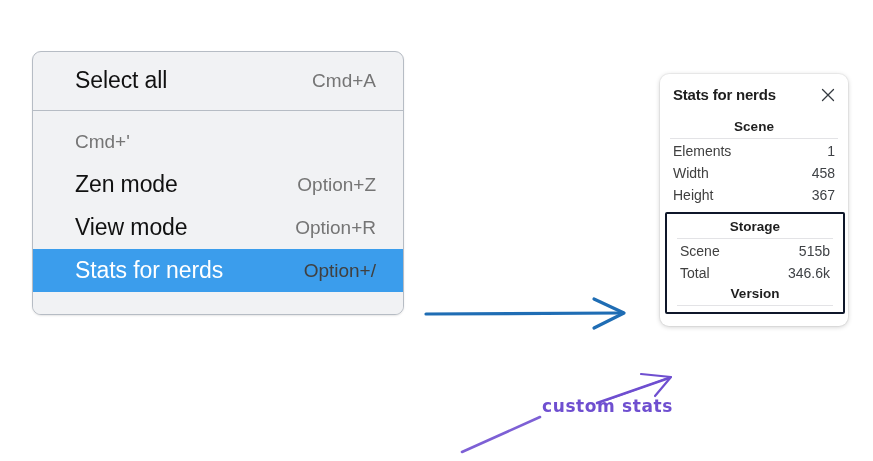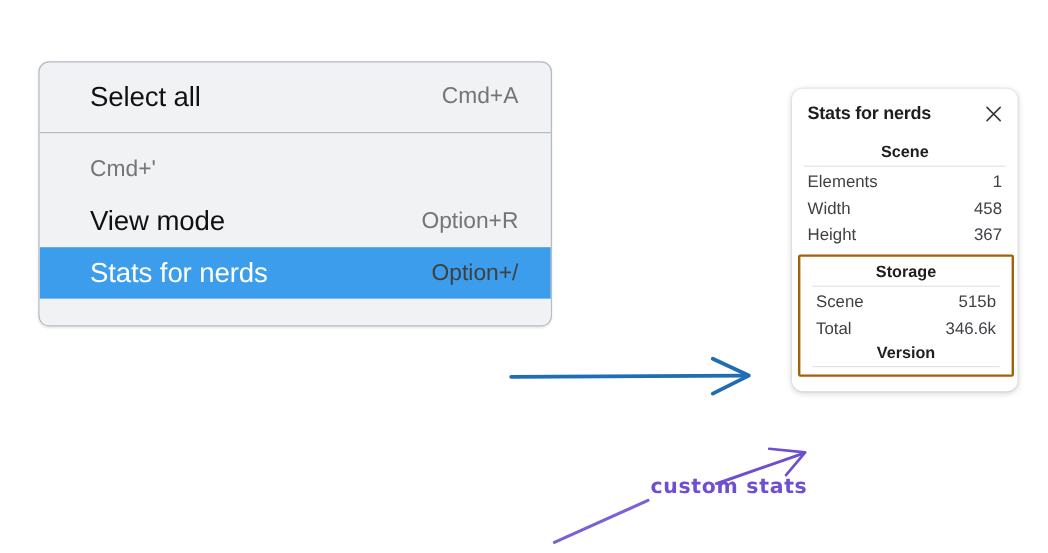--- a/index.html
+++ b/index.html
@@ -14,21 +14,21 @@
     overflow: hidden;
     font-family: "Liberation Sans", sans-serif;
     -webkit-font-smoothing: antialiased;
   }
 
   
   #context-menu {
     position: absolute;
     left: 32px;
     top: 51px;
-    width: 428px;
+    width: 372px;
     background: #f1f2f4;
     border: 1px solid #b6bcc4;
     border-radius: 9px;
     box-sizing: border-box;
     overflow: hidden;
     box-shadow: 0 1px 2px rgba(0,0,0,0.10);
   }
   .menu-group {
     padding-top: 7px;
     padding-bottom: 7px;
@@ -122,21 +122,21 @@
   }
   .sp-row .sp-key { color: #404040; }
   .sp-row .sp-val { color: #3f4246; }
   .sp-fullrow {
     padding: 4px 13px 2px 13px;
     font-size: 14px;
     color: #4a4d52;
   }
 
   .sp-highlight-box {
-    border: 2px solid #a16207;
+    border: 2px solid #0f172a;
     border-radius: 2px;
     margin: 6px 3px 2px 5px;
     padding: 3px 0 5px 0;
   }
 
   
   #annotations {
     position: absolute;
     left: 0; top: 0;
     width: 873px; height: 461px;
@@ -165,20 +165,24 @@
       <span class="mi-label">Select all</span>
       <span class="mi-shortcut">Cmd+A</span>
     </div>
   </div>
 
   <div class="menu-sep"></div>
 
   <div class="menu-group group-bottom">
     <div class="menu-item">
       <span class="mi-shortcut">Cmd+'</span>
+    </div>
+    <div class="menu-item">
+      <span class="mi-label">Zen mode</span>
+      <span class="mi-shortcut">Option+Z</span>
     </div>
     <div class="menu-item">
       <span class="mi-label">View mode</span>
       <span class="mi-shortcut">Option+R</span>
     </div>
     <div class="menu-item is-selected">
       <span class="mi-label">Stats for nerds</span>
       <span class="mi-shortcut">Option+/</span>
     </div>
     <div class="menu-tail"></div>

